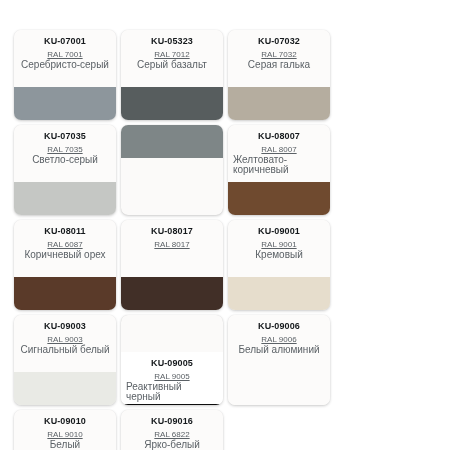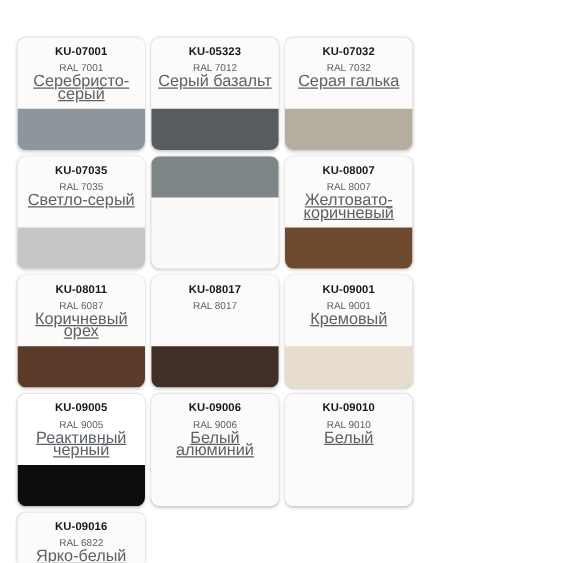--- a/index.html
+++ b/index.html
@@ -31,55 +31,55 @@
     background: #fbfaf9;
     box-shadow: 0 1px 3px rgba(0,0,0,0.20), 0 0 1px rgba(0,0,0,0.12);
     overflow: hidden;
     display: flex;
     flex-direction: column;
     position: relative;
   }
   .card-info {
     flex: 1 1 auto;
     padding: 6px 4px 2px 4px;
-    text-align: center;
+    text-align: left;
     display: flex;
     flex-direction: column;
     align-items: center;
     background: #fcfbfa;
   }
   .card-code {
     font-size: 9px;
     font-weight: bold;
     color: #15191c;
     letter-spacing: 0.1px;
     line-height: 11px;
     margin-bottom: 3px;
     white-space: nowrap;
   }
   .card-ral {
     font-size: 8px;
     color: #5b6166;
     line-height: 10px;
     white-space: nowrap;
+    text-decoration: underline;
   }
   .card-name {
-    font-size: 13px;
+    font-size: 10px;
     color: #5b6166;
     line-height: 10px;
     padding: 0 1px;
-    text-decoration: underline;
   }
   .card-color {
     flex: 0 0 auto;
     height: 33px;
     width: 100%;
   }
   
-  .swatch-card.bright .card-info { background: #ffffff; }
+  .swatch-card.bright .card-info { background: #ffffff; margin-top: 37px; }
 </style>
 </head>
 <body>
 
 <div id="palette-grid">
     <div class="swatch-card">
       <div class="card-info">
         <div class="card-code">KU-07001</div>
         <div class="card-ral">RAL 7001</div>
         <div class="card-name">Серебристо-серый</div>
@@ -137,20 +137,28 @@
       <div class="card-color" style="background: rgb(65, 47, 39);"></div>
     </div>
     <div class="swatch-card">
       <div class="card-info">
         <div class="card-code">KU-09001</div>
         <div class="card-ral">RAL 9001</div>
         <div class="card-name">Кремовый</div>
       </div>
       <div class="card-color" style="background: rgb(230, 221, 204);"></div>
     </div>
+    <div class="swatch-card">
+      <div class="card-info">
+        <div class="card-code">KU-09003</div>
+        <div class="card-ral">RAL 9003</div>
+        <div class="card-name">Сигнальный белый</div>
+      </div>
+      <div class="card-color" style="background: rgb(233, 234, 229);"></div>
+    </div>
     <div class="swatch-card bright">
       <div class="card-info">
         <div class="card-code">KU-09005</div>
         <div class="card-ral">RAL 9005</div>
         <div class="card-name">Реактивный черный</div>
       </div>
       <div class="card-color" style="background: rgb(13, 13, 13);"></div>
     </div>
     <div class="swatch-card">
       <div class="card-info">

